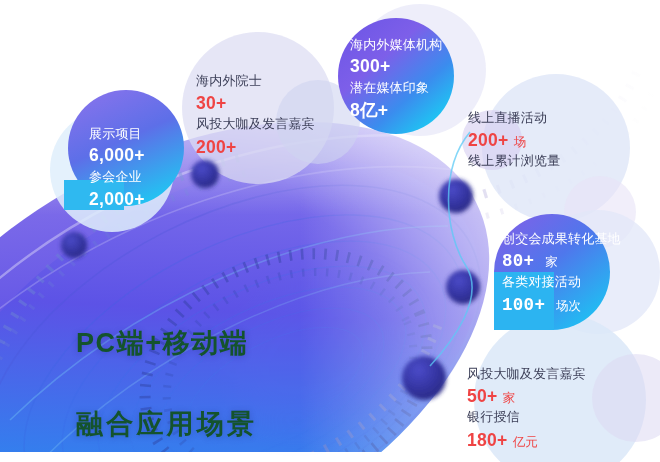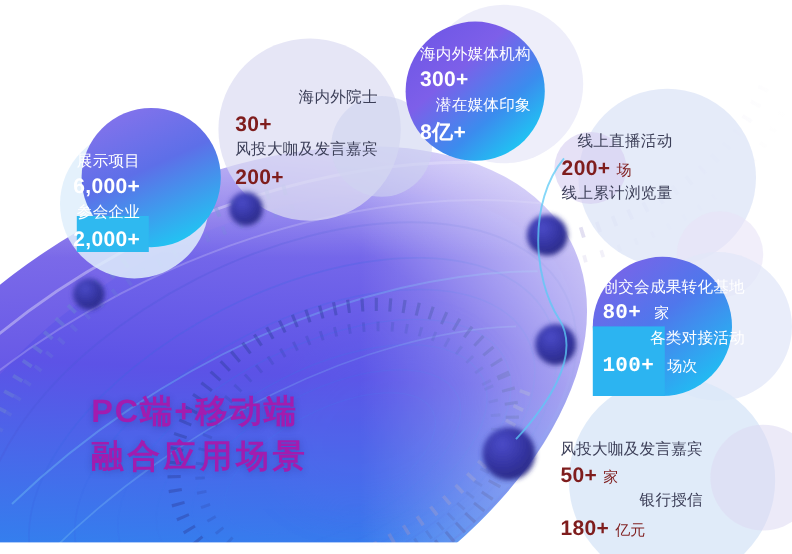--- a/index.html
+++ b/index.html
@@ -19,50 +19,49 @@
   
   .bubble-text{
     position:absolute;
     line-height:1.42;
     white-space:nowrap;
     letter-spacing:.2px;
   }
   .bubble-text .lbl{
     font-size:13px;
     font-weight:500;
-    text-align:right;
   }
   .bubble-text .num{
     font-size:17.5px;
     font-weight:bold;
     letter-spacing:.3px;
   }
   .bubble-text .num .unit{
     font-size:12.5px;
     font-weight:500;
     letter-spacing:0;
   }
   .on-dark{color:#ffffff;}
   .on-light .lbl{color:#3c3f58;font-family:Liberation Mono, monospace;}
-  .on-light .num{color:#7f1d1d;}
+  .on-light .num{color:#ef4444;}
 
   
   #headline{
     position:absolute;
     left:76px;
     top:325px;
-    color:#a21caf;
+    color:#14532d;
     font-size:27px;
     font-weight:bold;
     line-height:1.38;
     letter-spacing:1.6px;
     text-shadow:0 1px 6px rgba(28,30,110,.28);
     white-space:nowrap;
   }
-  #headline .l2{letter-spacing:3.2px;}
+  #headline .l2{letter-spacing:3.2px;margin-top:44px;}
 </style>
 </head>
 <body>
 
 <div id="infographic">
 
   <svg class="svg-layer" width="660" height="462" viewBox="0 0 660 462">
     <defs>
       <linearGradient id="gSwirlMain" x1="0.82" y1="0.02" x2="0.12" y2="0.98">
         <stop offset="0%" stop-color="#9b8cf0"></stop>
@@ -230,21 +229,21 @@
       <circle cx="456" cy="196" r="17" fill="url(#gDot)" filter="url(#fBlurSm)"></circle>
       <circle cx="463" cy="287" r="17" fill="url(#gDot)" filter="url(#fBlurSm)"></circle>
       <circle cx="424" cy="378" r="22" fill="url(#gDot)" filter="url(#fBlurSm)"></circle>
 
       <path d="M 470 132 C 440 168 444 232 466 266 C 486 298 452 342 430 366" fill="none" stroke="#5cc9f5" stroke-opacity=".75" stroke-width="1.6"></path>
 
       <ellipse cx="318" cy="352" rx="96" ry="70" transform="rotate(-26 318 352)" fill="#5b6ef0" opacity=".16" filter="url(#fBlurLg)"></ellipse>
     </g>
   </svg>
 
-  <div class="bubble-text on-dark" style="left:61px;  top:125px;">
+  <div class="bubble-text on-dark" style="left:89px;  top:125px;">
     <div class="lbl">展示项目</div>
     <div class="num"><span>6,000+</span></div>
     <div class="lbl">参会企业</div>
     <div class="num"><span>2,000+</span></div>
   </div>
 
   <div class="bubble-text on-light" style="left:196px; top:73px;">
     <div class="lbl">海内外院士</div>
     <div class="num"><span>30+</span></div>
     <div class="lbl">风投大咖及发言嘉宾</div>

